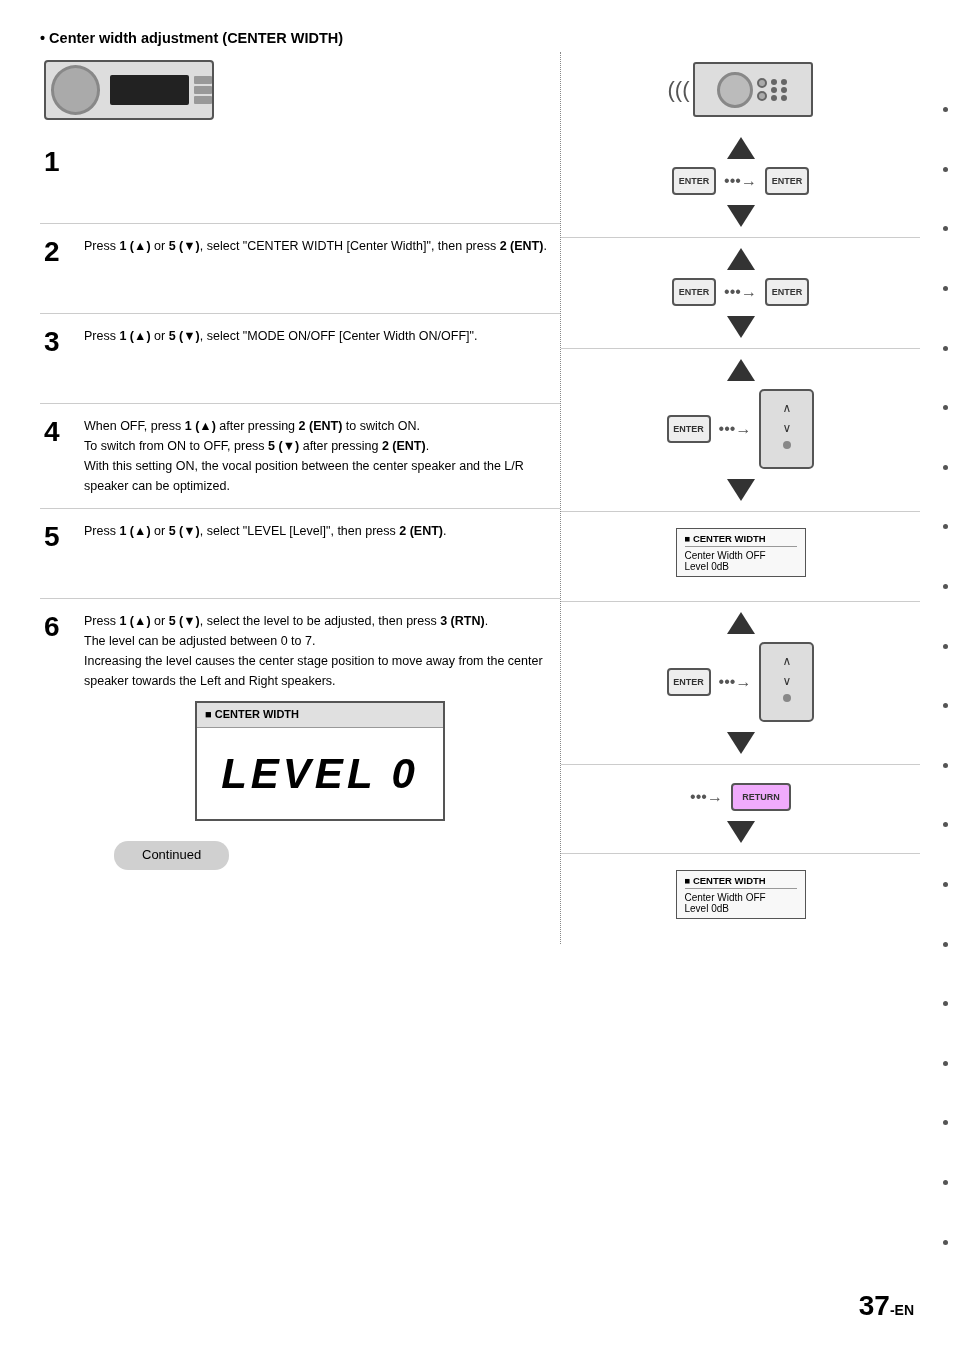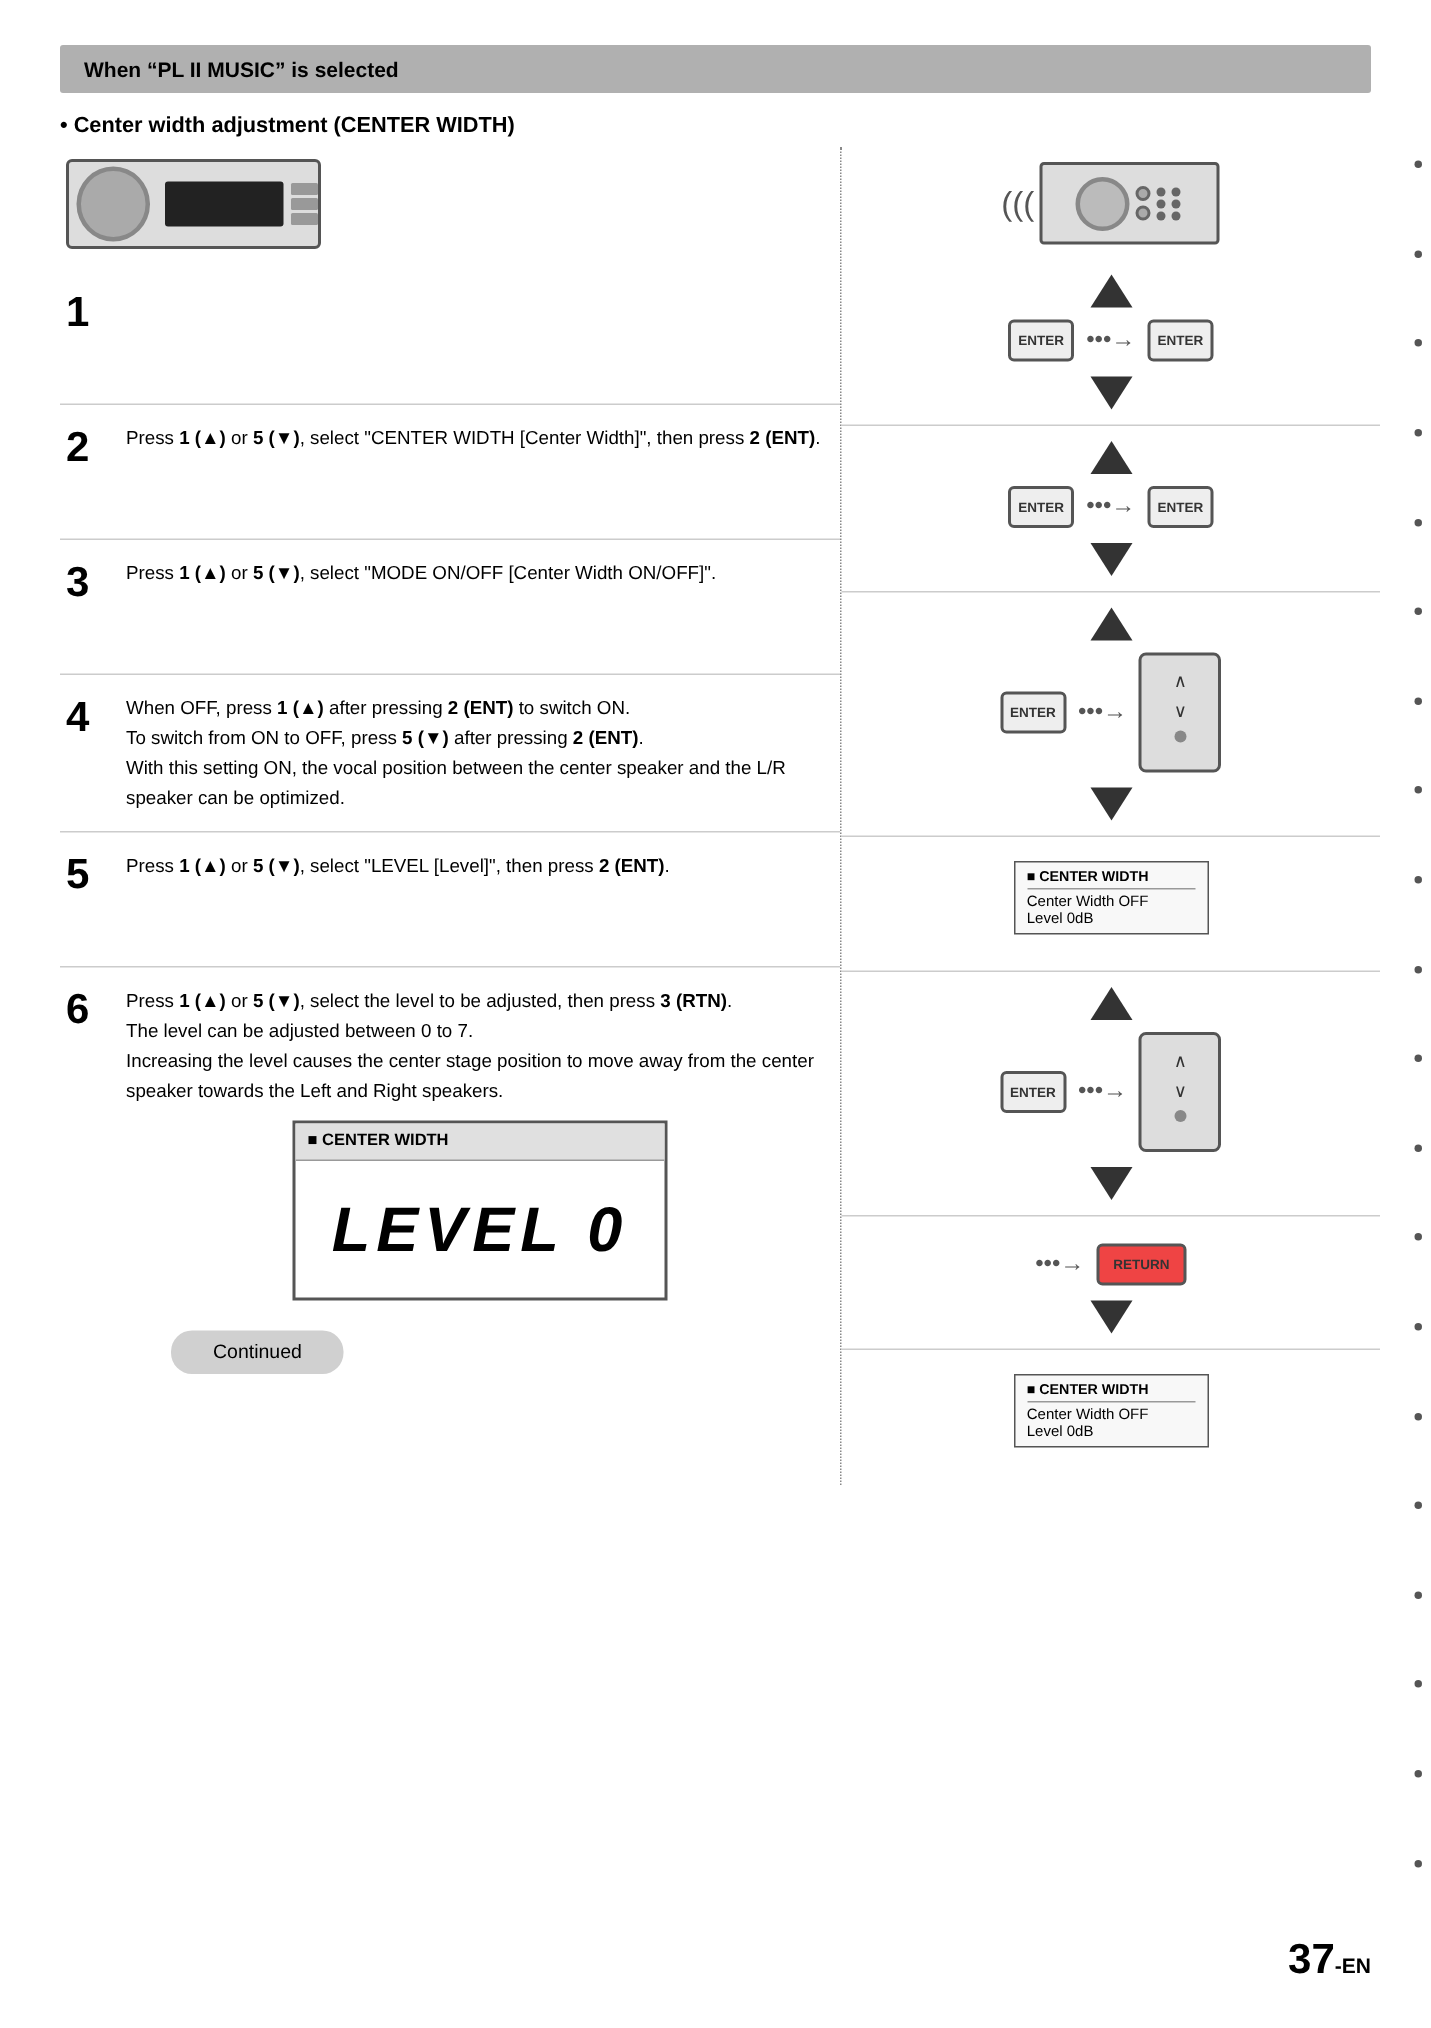--- a/index.html
+++ b/index.html
@@ -357,44 +357,41 @@
     .return-btn {
       display: inline-flex;
       align-items: center;
       justify-content: center;
       width: 60px;
       height: 28px;
       border: 2px solid #555;
       border-radius: 4px;
       font-size: 9px;
       font-weight: bold;
-      background: #ef4444;
+      background: #f0abfc;
       color: #333;
     }
 
     .step-row-right {
       display: flex;
       flex-direction: column;
       align-items: center;
       padding: 10px 8px;
       border-bottom: 1px solid #ccc;
       position: relative;
     }
     .step-row-right.no-border {
       border-bottom: none;
     }
   </style>
 </head>
 <body>
 
 <div class="page">
 
-  <div class="header-banner">
-    <span>When “PL II MUSIC” is selected</span>
-  </div>
 
 
   <p class="section-title">• Center width adjustment (CENTER WIDTH)</p>
 
   <div class="content-area">
 
     <div class="left-column">
 
       <div style="padding: 8px 4px 14px 4px; display:flex; align-items:center;">
         <div class="car-stereo">

